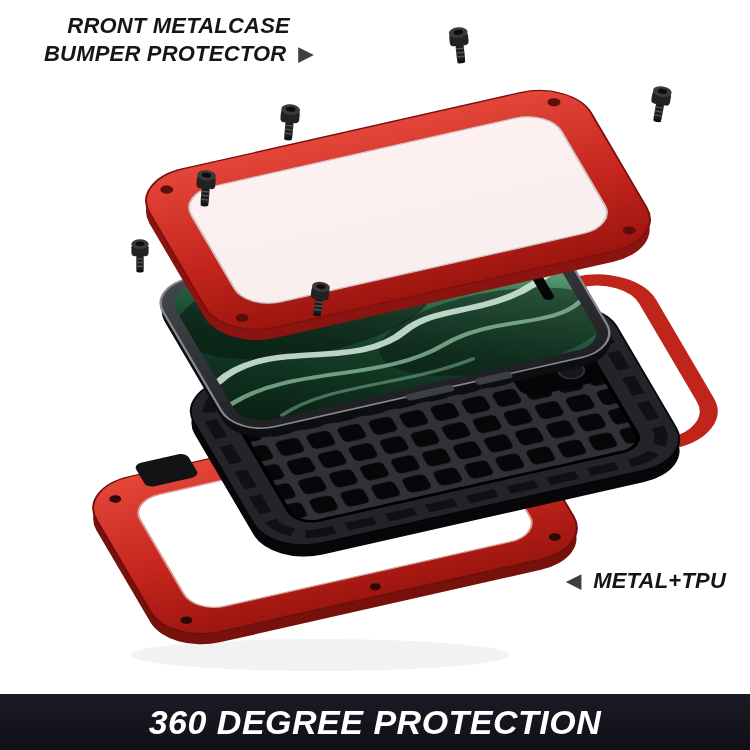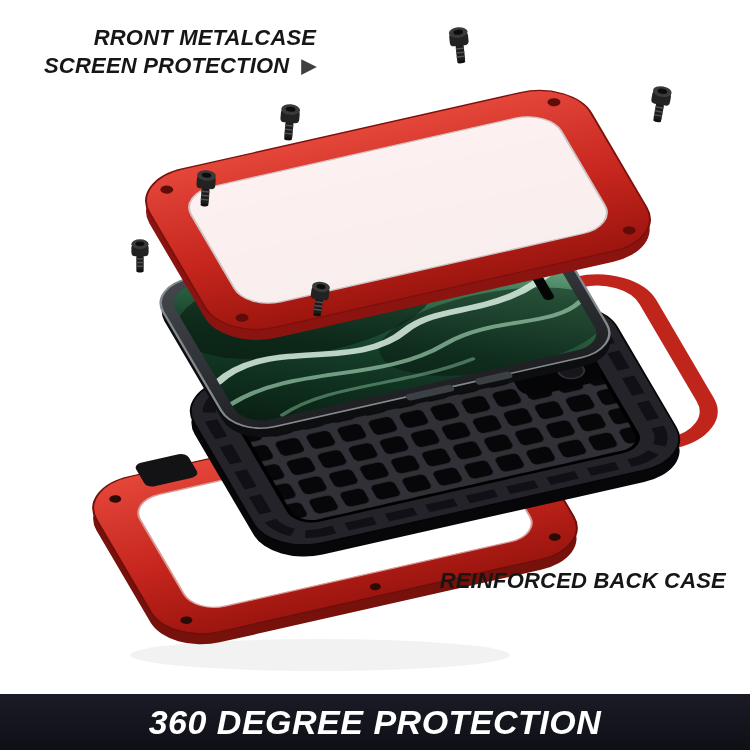--- a/index.html
+++ b/index.html
@@ -5,21 +5,21 @@
   html,body{margin:0;padding:0;background:#ffffff}
   .stage{
     position:relative;width:750px;height:750px;background:#ffffff;overflow:hidden;
     font-family:"Liberation Sans",sans-serif;
   }
   svg.scene{position:absolute;left:0;top:0;display:block}
   .callout{
     position:absolute;font-style:italic;font-weight:bold;color:#161616;
     letter-spacing:.2px;
   }
-  .callout-front{left:44px;top:24px;font-size:22px;line-height:28px;text-align:right}
+  .callout-front{left:44px;top:12px;font-size:22px;line-height:28px;text-align:center}
   .callout-back{right:24px;top:566px;font-size:22px;line-height:30px;text-align:right}
   .arrow{display:inline-block;font-style:normal;color:#3f3f3f;font-size:19px;vertical-align:1px}
   .arrow-right{margin-left:12px}
   .arrow-left{margin-right:12px}
   .banner{
     position:absolute;left:0;right:0;bottom:0;height:56px;
     background:linear-gradient(180deg,#1b1b26,#0f0f16);
     display:flex;align-items:center;justify-content:center;
   }
   .banner-text{
@@ -129,25 +129,27 @@
       <use href="#screw" transform="translate(661,99) scale(1.15) rotate(10)"></use>
       <use href="#screw" transform="translate(206,183) scale(1.15) rotate(4)"></use>
       <use href="#screw" transform="translate(320,294) scale(1.1) rotate(8)"></use>
       <use href="#screw" transform="translate(140,251) scale(1.05)"></use>
     </g>
   </svg>
 
   <div class="callout callout-front">
     <div>RRONT METALCASE</div>
     <div>
-      <span>SCREEN PROTECTION</span><span class="arrow arrow-right">▶</span>
+      <span>BUMPER PROTECTOR</span><span class="arrow arrow-right">▶</span>
     </div>
   </div>
 
   <div class="callout callout-back">
-    <div>REINFORCED BACK CASE</div>
+    <div>
+      <span class="arrow arrow-left">◀</span><span>METAL+TPU</span>
+    </div>
   </div>
 
   <div class="banner">
     <span class="banner-text">360 DEGREE PROTECTION</span>
   </div>
 
 </div>
 
 </body></html>

